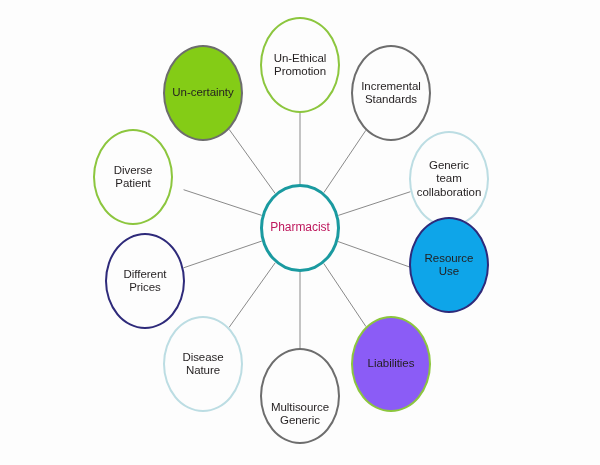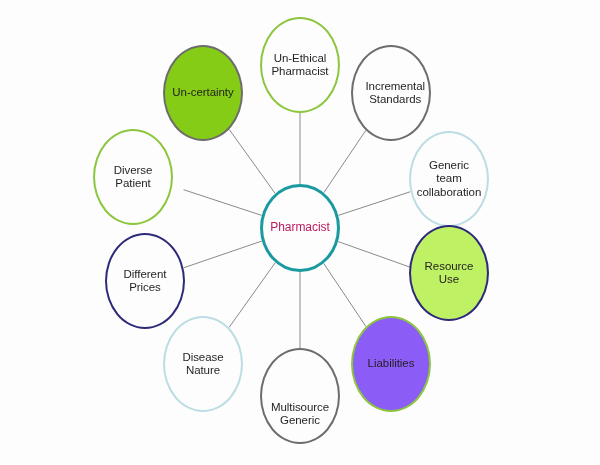--- a/index.html
+++ b/index.html
@@ -70,31 +70,31 @@
       <line x1="323.71" y1="263.44" x2="365.96" y2="326.57" stroke="#8a8a8a" stroke-width="1"></line>
       <line x1="300.00" y1="272.00" x2="300.00" y2="348.00" stroke="#8a8a8a" stroke-width="1"></line>
       <line x1="275.31" y1="262.62" x2="229.01" y2="327.53" stroke="#8a8a8a" stroke-width="1"></line>
       <line x1="261.80" y1="241.06" x2="183.47" y2="267.85" stroke="#8a8a8a" stroke-width="1"></line>
       <line x1="261.68" y1="215.39" x2="183.58" y2="189.69" stroke="#8a8a8a" stroke-width="1"></line>
       <line x1="275.20" y1="193.48" x2="229.12" y2="129.35" stroke="#8a8a8a" stroke-width="1"></line>
     </svg>
   <div id="node-layer">
       <div class="node node-satellite" style="left: 260px; top: 17px; width: 80px; height: 96px; border-color: rgb(140, 198, 62); background: rgb(253, 253, 253);">
         <span class="node-label" style="color: rgb(35, 31, 32);">Un-Ethical
-Pharmacist</span>
+Promotion</span>
       </div>
-      <div class="node node-satellite" style="left: 351px; top: 45px; width: 80px; height: 96px; border-color: rgb(109, 109, 109); background: rgb(253, 253, 253); justify-content: flex-end;">
+      <div class="node node-satellite" style="left: 351px; top: 45px; width: 80px; height: 96px; border-color: rgb(109, 109, 109); background: rgb(253, 253, 253);">
         <span class="node-label" style="color: rgb(35, 31, 32);">Incremental
 Standards</span>
       </div>
       <div class="node node-satellite" style="left: 409px; top: 131px; width: 80px; height: 96px; border-color: rgb(188, 221, 227); background: rgb(253, 253, 253);">
         <span class="node-label" style="color: rgb(35, 31, 32);">Generic team
 collaboration</span>
       </div>
-      <div class="node node-satellite" style="left: 409px; top: 225px; width: 80px; height: 96px; border-color: rgb(46, 42, 122); background: #bef264;">
+      <div class="node node-satellite" style="left: 409px; top: 217px; width: 80px; height: 96px; border-color: rgb(46, 42, 122); background: #0ea5e9;">
         <span class="node-label" style="color: rgb(35, 31, 32);">Resource
 Use</span>
       </div>
       <div class="node node-satellite" style="left: 351px; top: 316px; width: 80px; height: 96px; border-color: rgb(140, 198, 62); background: #8b5cf6; text-align: center;">
         <span class="node-label" style="color: rgb(35, 31, 32);">Liabilities</span>
       </div>
       <div class="node node-satellite" style="left: 260px; top: 348px; width: 80px; height: 96px; border-color: rgb(109, 109, 109); background: rgb(253, 253, 253);">
         <span class="node-label" style="color: rgb(35, 31, 32); margin-top: 36px;">Multisource
 Generic</span>
       </div>

